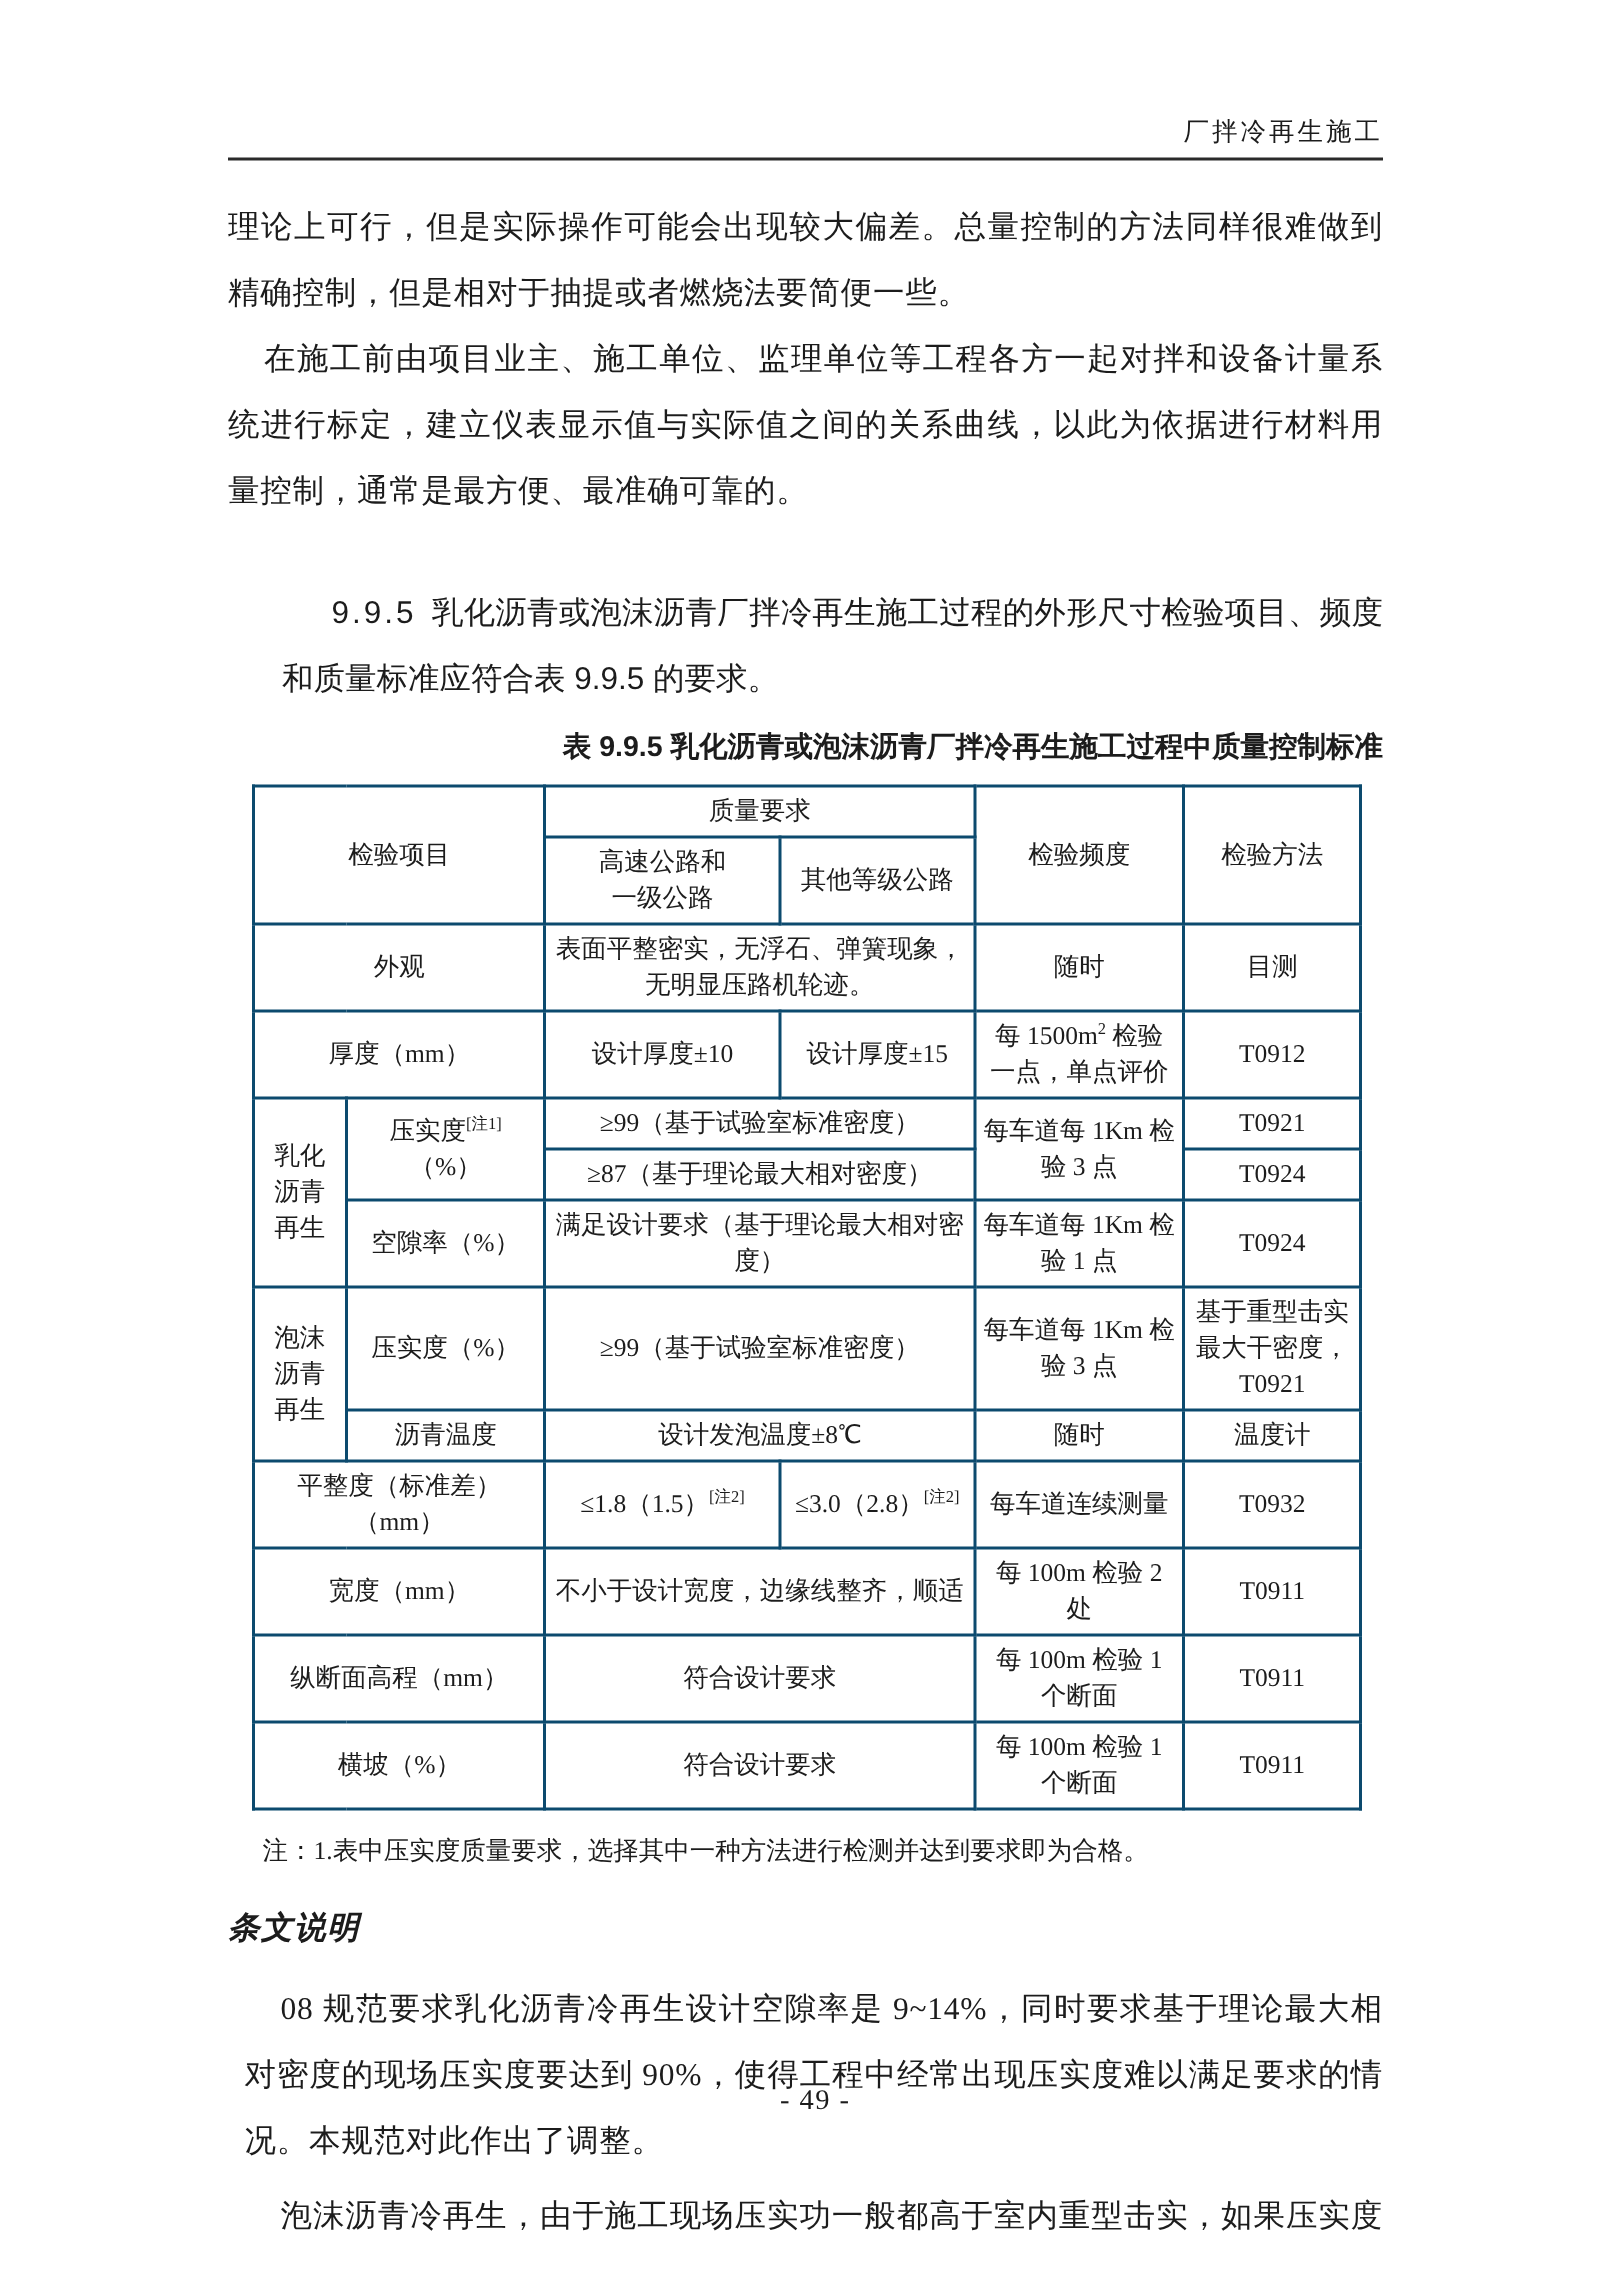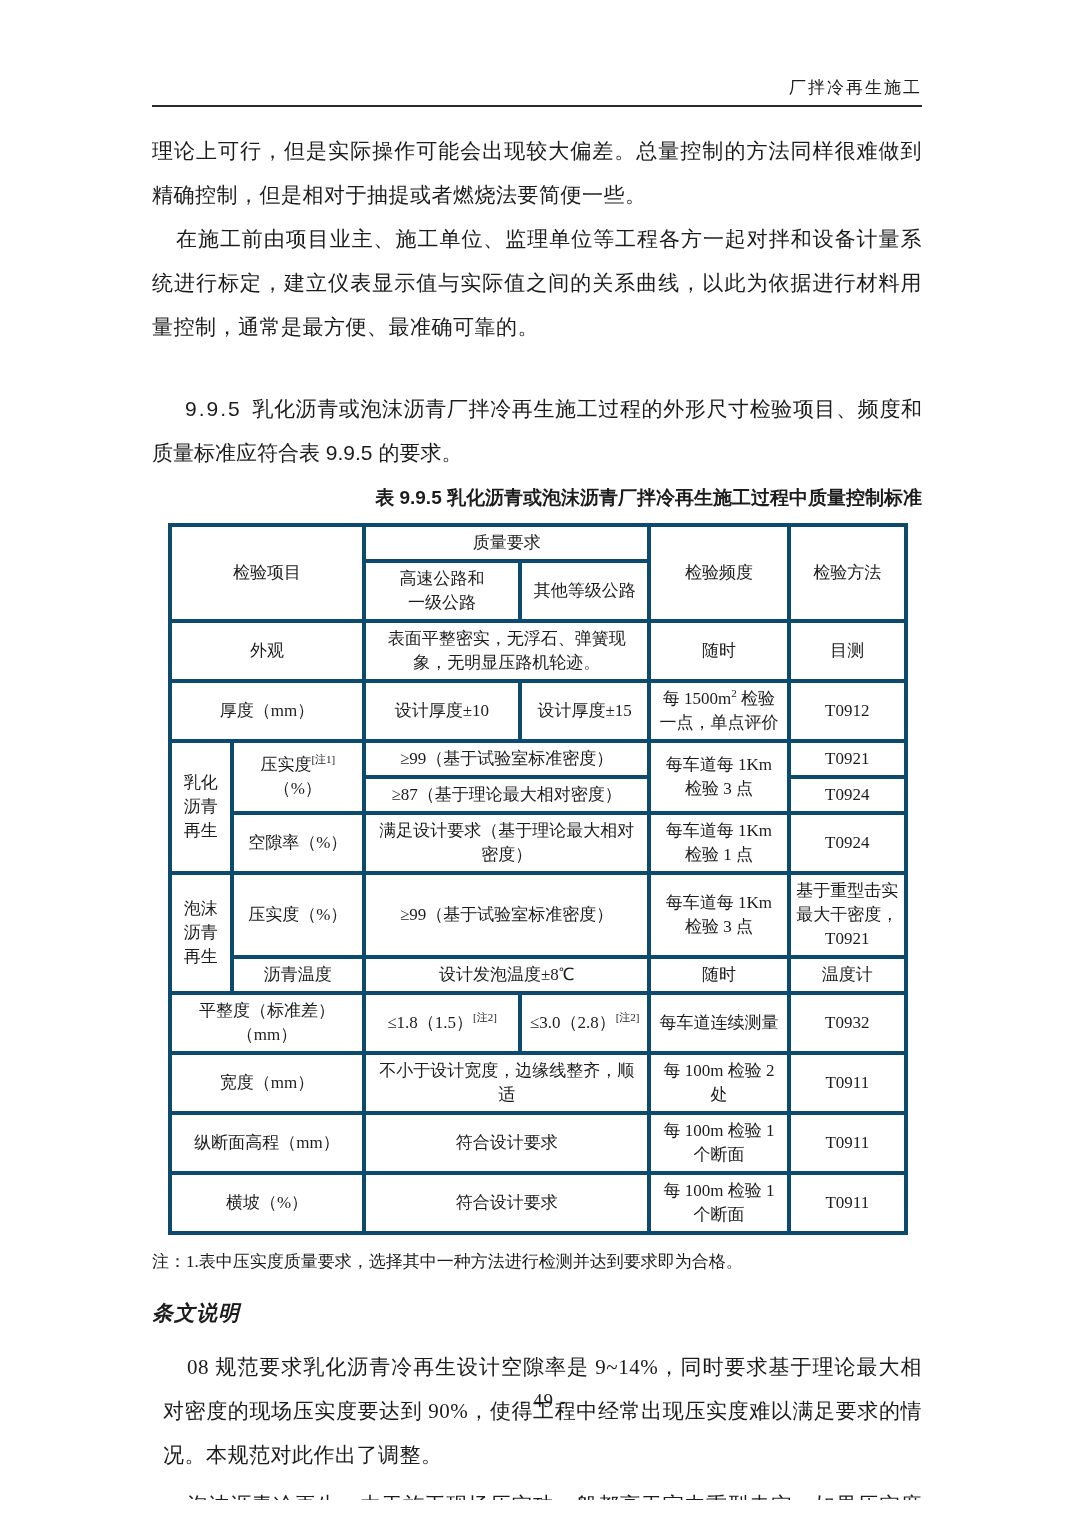--- a/index.html
+++ b/index.html
@@ -40,20 +40,21 @@
   .p2 { margin-top: 0px; }
 
   
   .clause {
     margin-top: 38px;
     font-family: "Liberation Sans", sans-serif;
     font-size: 21px;
     line-height: 44px;
     text-align: justify;
     text-indent: 33px;
+    margin-left: 36px;
   }
   .clause .num { letter-spacing: 2px; margin-right: 10px; }
 
   
   .tbl-caption {
     margin-top: 10px;
     text-align: right;
     font-family: "Liberation Sans", sans-serif;
     font-weight: bold;
     font-size: 19px;
@@ -62,35 +63,35 @@
   
   table.quality {
     margin-top: 12px;
     margin-left: 16px;
     width: 740px;
     border-collapse: collapse;
     border: 2px solid #000;
     font-size: 17px;
   }
   table.quality td, table.quality th {
-    border: 4px solid #0c4a6e;
+    border: 2px solid #0c4a6e;
     padding: 4px 5px;
     text-align: center;
     vertical-align: middle;
     font-weight: normal;
     line-height: 24px;
   }
   table.quality .ta-left { text-align: center; }
   table.quality sup { font-size: 11px; line-height: 0; }
   .row-h1 th { height: 34px; }
   .row-h2 th { height: 50px; }
 
   
   .notes { margin-top: 10px; font-size: 17px; line-height: 34px; }
-  .note-1 { }
+  .note-1 { margin-left: 23px; }
   .note-2 { margin-left: 55px; }
 
   
   .commentary-heading {
     margin-top: 20px;
     font-size: 21px;
     font-weight: bold;
     font-style: italic;
     letter-spacing: 1px;
   }

